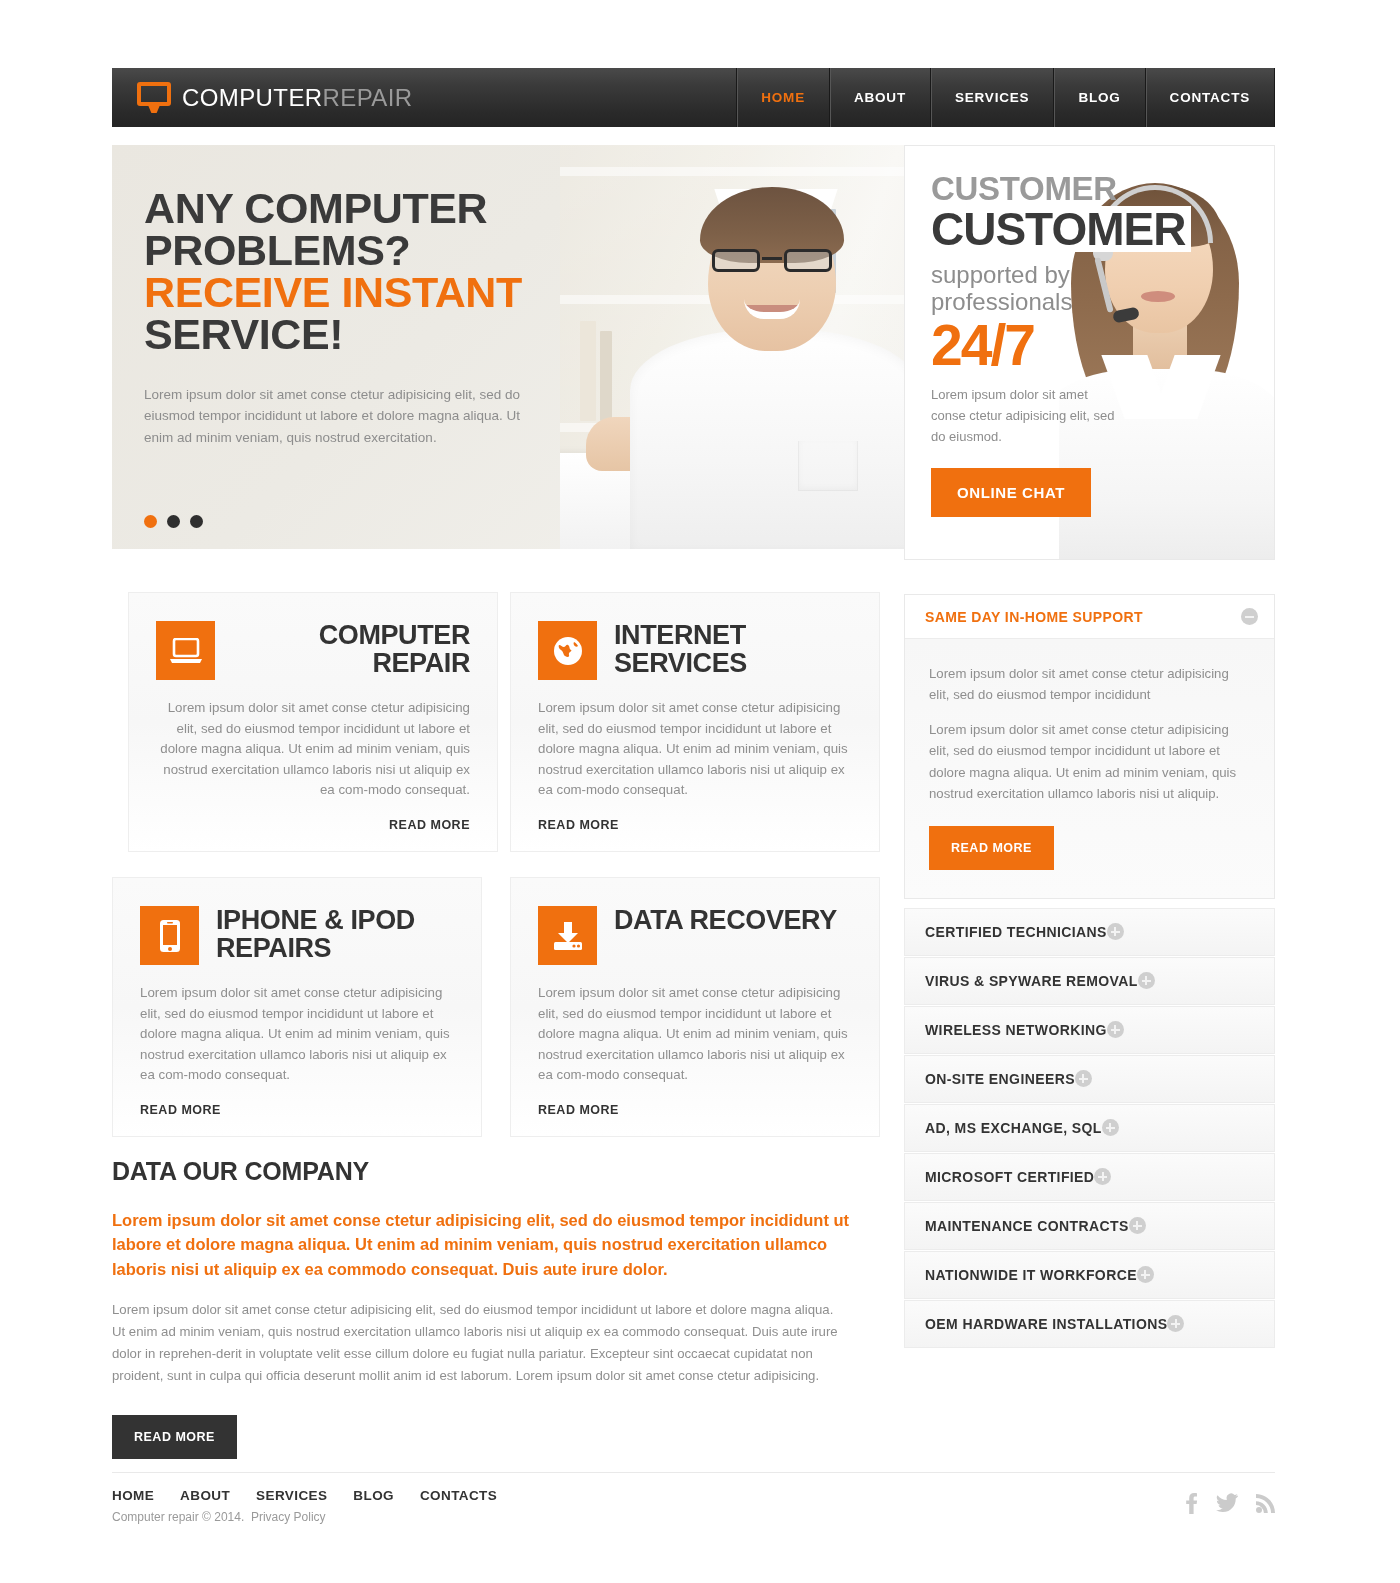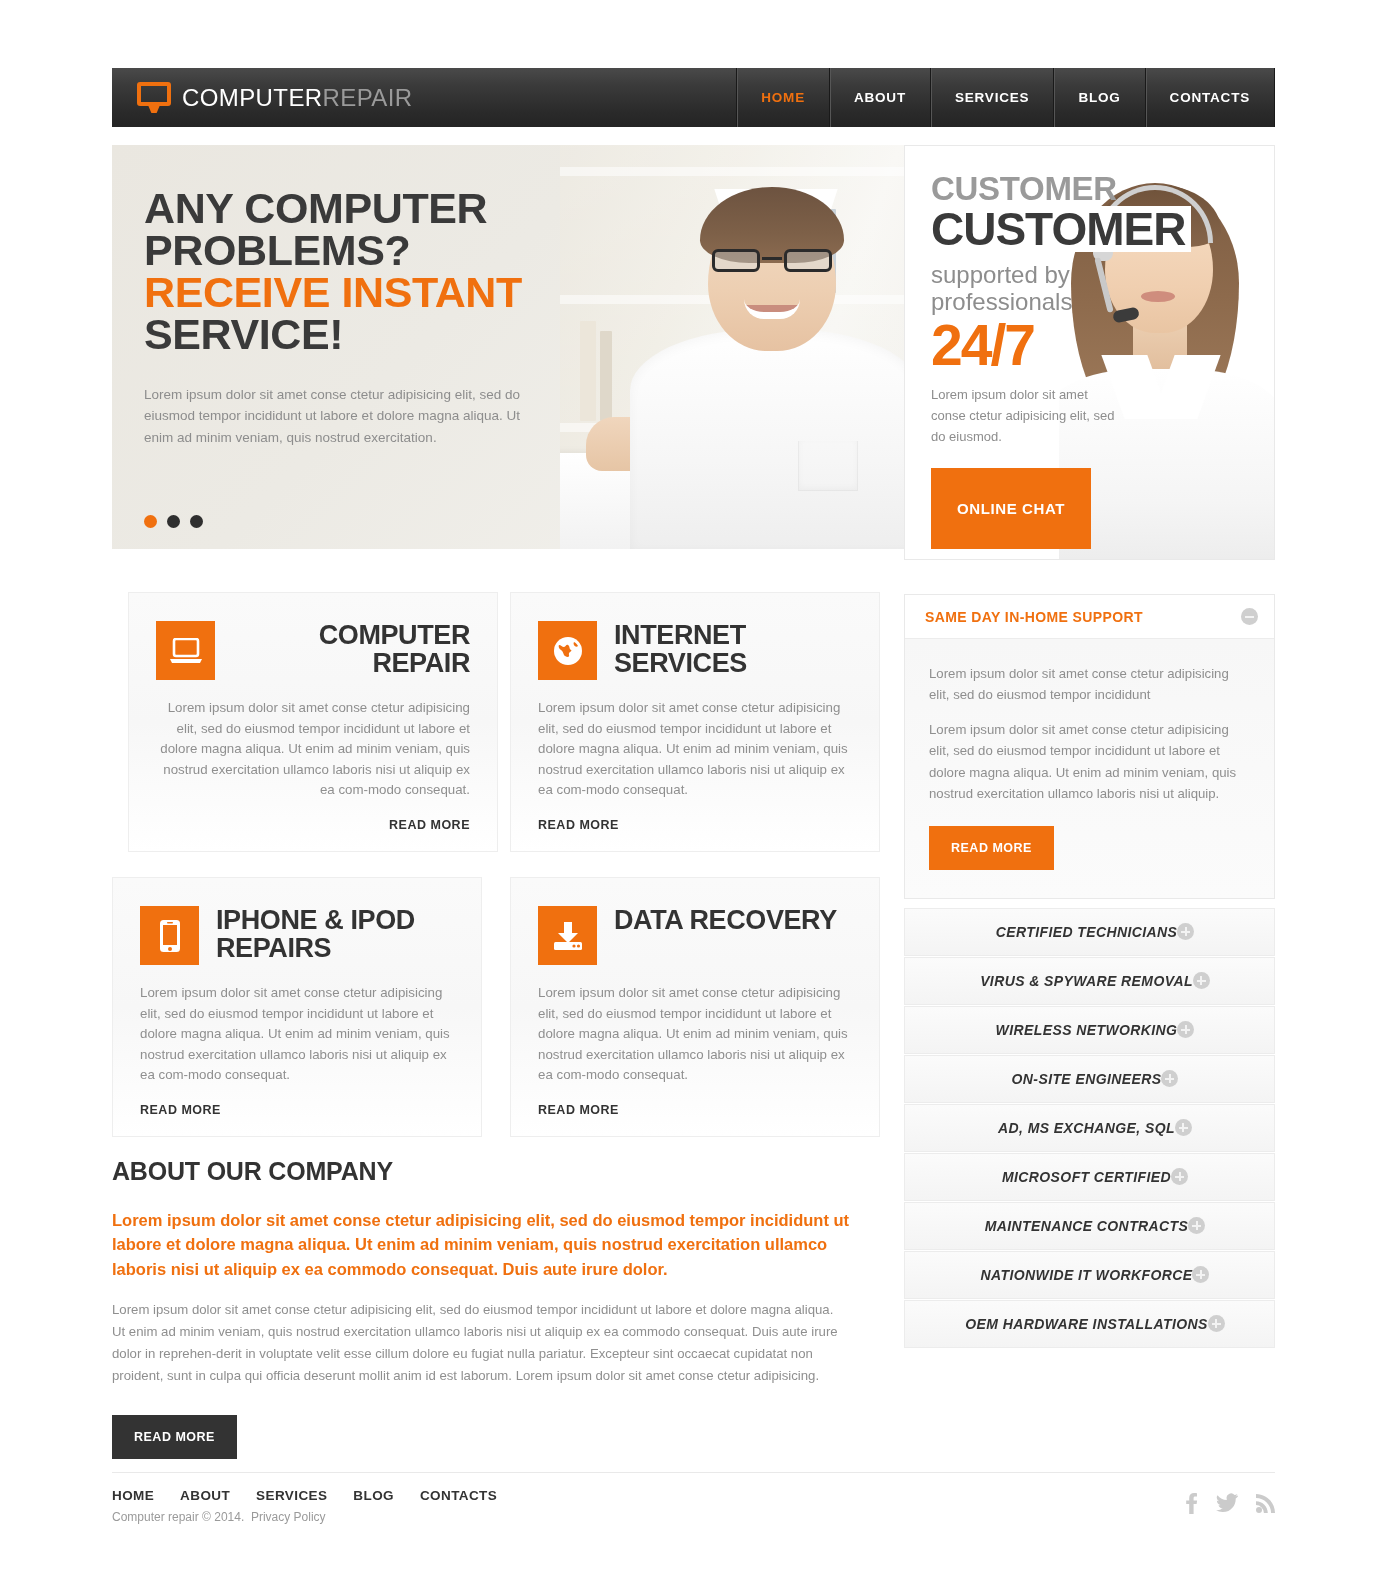--- a/index.html
+++ b/index.html
@@ -218,21 +218,21 @@
     font-size: 46px; font-weight: bold; color: #3a3a3a; line-height: 1;
     letter-spacing: -1px; background: #fff; display: inline-block; padding-right: 6px;
   }
   .cs-h3 { margin-top: 9px; font-size: 24px; color: #8d8d8d; line-height: 1.14; }
   .cs-big { font-size: 57px; font-weight: bold; color: #f0700f; line-height: 1.0; letter-spacing: -2px; margin-top: 2px; }
   .cs-p { margin-top: 10px; width: 185px; font-size: 13px; line-height: 1.62; color: #8d8d8d; }
   .cs-btn {
     display: inline-block; margin-top: 20px;
     background: #f0700f; color: #fff;
     font-size: 15px; font-weight: bold; letter-spacing: 0.6px;
-    padding: 32px 26px; border: none; cursor: pointer;
+    padding: 16px 26px; border: none; cursor: pointer;
     font-family: "Liberation Sans", sans-serif;
   }
 
   
   .cards { position: absolute; left: 112px; top: 592px; width: 772px; }
   .card {
     position: absolute; width: 370px; height: 260px;
     background: linear-gradient(to bottom, #fafafa 0%, #f7f7f7 50%, #ffffff 100%);
     border: 1px solid #eeeeee;
     padding: 28px 27px 0 27px;
@@ -276,22 +276,22 @@
   .acc-btn {
     display: inline-block; margin-top: 22px; background: #f0700f; color: #fff;
     font-size: 12.5px; font-weight: bold; letter-spacing: 0.5px;
     padding: 15px 22px; border: none; cursor: pointer;
     font-family: "Liberation Sans", sans-serif;
   }
   .acc-item {
     height: 48px; margin-top: 1px;
     background: linear-gradient(to bottom, #fbfbfb, #f4f4f4);
     border: 1px solid #ececec;
-    display: flex; align-items: center; justify-content: center;
-    padding: 0 16px 0 27px; cursor: pointer; font-style: italic;
+    display: flex; align-items: center; justify-content: flex-start;
+    padding: 0 16px 0 20px; cursor: pointer;
   }
   .acc-item .t {
     font-size: 14px; font-weight: bold; letter-spacing: 0.4px; color: #333333;
   }
   .sign {
     width: 17px; height: 17px; border-radius: 50%; background: #cfcfcf;
     position: relative; flex: 0 0 auto;
   }
   .sign::before {
     content: ""; position: absolute; left: 4px; top: 8px;
@@ -546,21 +546,21 @@
       <span class="t">NATIONWIDE IT WORKFORCE</span>
       <span class="sign plus"></span>
     </div>
     <div class="acc-item">
       <span class="t">OEM HARDWARE INSTALLATIONS</span>
       <span class="sign plus"></span>
     </div>
   </div>
 
   <div class="about">
-    <h2 class="about-h">ABOUT OUR COMPANY</h2>
+    <h2 class="about-h">DATA OUR COMPANY</h2>
     <p class="about-lead">Lorem ipsum dolor sit amet conse ctetur adipisicing elit, sed do eiusmod tempor incididunt ut labore et dolore magna aliqua. Ut enim ad minim veniam, quis nostrud exercitation ullamco laboris nisi ut aliquip ex ea commodo consequat. Duis aute irure dolor.</p>
     <p class="about-p">Lorem ipsum dolor sit amet conse ctetur adipisicing elit, sed do eiusmod tempor incididunt ut labore et dolore magna aliqua. Ut enim ad minim veniam, quis nostrud exercitation ullamco laboris nisi ut aliquip ex ea commodo consequat. Duis aute irure dolor in reprehen-derit in voluptate velit esse cillum dolore eu fugiat nulla pariatur. Excepteur sint occaecat cupidatat non proident, sunt in culpa qui officia deserunt mollit anim id est laborum. Lorem ipsum dolor sit amet conse ctetur adipisicing.</p>
     <button class="about-btn">READ MORE</button>
   </div>
 
   <div class="footer-rule"></div>
   <div class="footer">
     <div class="f-nav">
       <a href="#">HOME</a>
       <a href="#">ABOUT</a>

